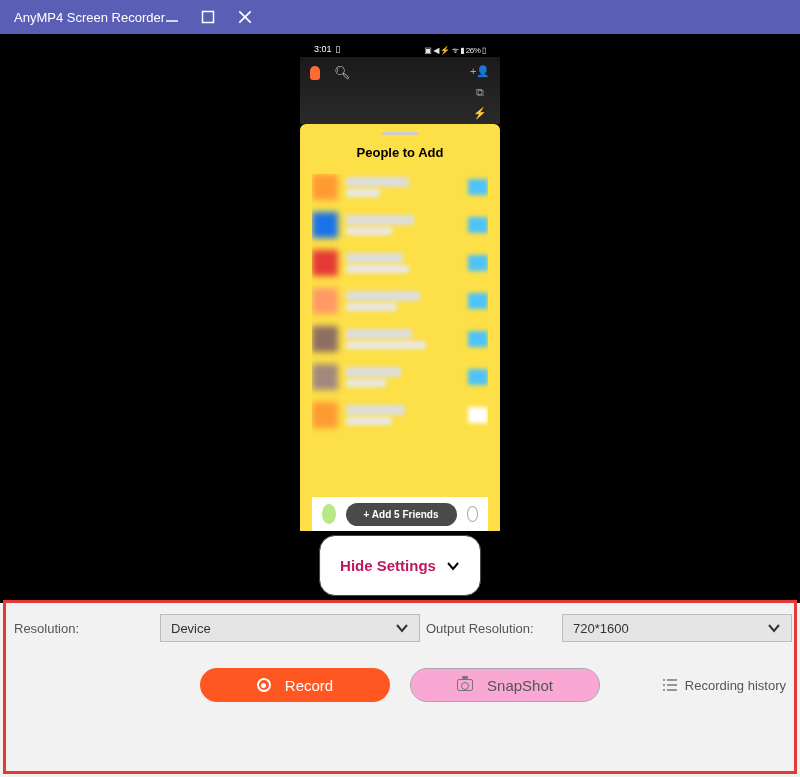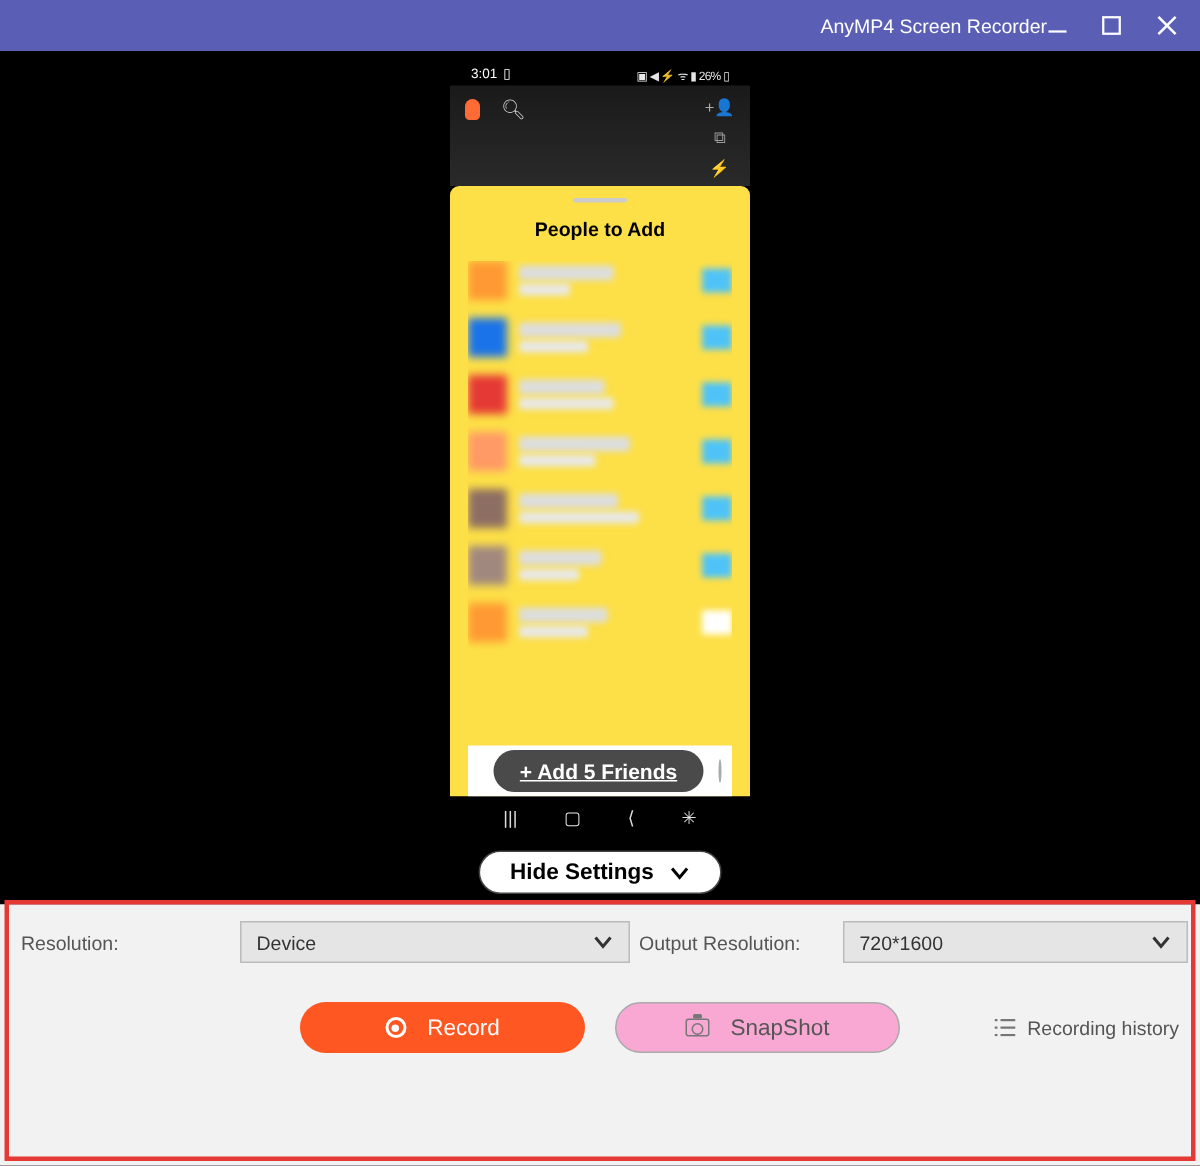--- a/index.html
+++ b/index.html
@@ -1,19 +1,19 @@
 <!DOCTYPE html>
 <html><head>
 <meta charset="utf-8">
 <style>
 * { margin: 0; padding: 0; box-sizing: border-box; font-family: -apple-system, BlinkMacSystemFont, "Segoe UI", Arial, sans-serif; }
 body { width: 800px; height: 777px; background: #fff; overflow: hidden; }
 
 
-.titlebar { height: 34px; background: #5a5fb5; display: flex; align-items: center; justify-content: flex-end; padding: 0 14px; color: #fff; }
+.titlebar { height: 34px; background: #5a5fb5; display: flex; align-items: center; justify-content: flex-start; padding: 0 14px; color: #fff; }
 .titlebar-title { font-size: 13px; font-weight: 400; }
 .titlebar-controls { display: flex; gap: 22px; align-items: center; }
 .titlebar-controls svg { width: 14px; height: 14px; cursor: pointer; }
 
 
 .preview { background: #000; height: 569px; display: flex; flex-direction: column; align-items: center; position: relative; }
 .phone { width: 200px; height: 518px; background: #000; margin-top: 7px; display: flex; flex-direction: column; }
 .phone-status { height: 16px; background: #000; color: #fff; font-size: 9px; display: flex; align-items: center; justify-content: space-between; padding: 0 14px; }
 .phone-status-left { display: flex; gap: 4px; align-items: center; }
 .phone-status-right { font-size: 8px; letter-spacing: -0.5px; opacity: 0.9; }
@@ -67,28 +67,28 @@
 .friend-row:nth-child(6) .friend-text-line2 { width: 35%; }
 .friend-row:nth-child(6) .friend-badge { background: #4fc3f7; }
 
 .friend-row:nth-child(7) .friend-avatar { background: #ff9933; }
 .friend-row:nth-child(7) .friend-text-line1 { width: 52%; }
 .friend-row:nth-child(7) .friend-text-line2 { width: 40%; }
 .friend-row:nth-child(7) .friend-badge { background: #fff; }
 
 .phone-bottom-bar { height: 34px; background: #fff; display: flex; align-items: center; justify-content: center; gap: 10px; padding: 0 10px; }
 .avatar-circle { width: 20px; height: 20px; border-radius: 50%; background: #b8e986; }
-.add-friends-btn { flex: 0 0 auto; background: #4a4a4a; color: #fff; font-size: 14px; font-weight: 600; padding: 6px 18px; border-radius: 14px; border: none; text-decoration: underline; }
+.add-friends-btn { flex: 0 0 auto; background: #4a4a4a; color: #fff; font-size: 10px; font-weight: 600; padding: 6px 18px; border-radius: 14px; border: none; }
 .circle-outline { width: 16px; height: 16px; border: 1.5px solid #aaa; border-radius: 50%; }
 
 .phone-nav { height: 28px; background: #000; display: flex; align-items: center; justify-content: space-around; padding: 0 20px; }
 .phone-nav span { color: #ddd; font-size: 12px; }
 
 
-.hide-settings { position: absolute; bottom: 7px; left: 50%; transform: translateX(-50%); background: #fff; border: 1px solid #444; border-radius: 16px; padding: 5px 20px; font-size: 15px; font-weight: 600; color: #000000; display: flex; align-items: center; gap: 10px; cursor: pointer; }
+.hide-settings { position: absolute; bottom: 7px; left: 50%; transform: translateX(-50%); background: #fff; border: 1px solid #444; border-radius: 16px; padding: 21px 20px; font-size: 15px; font-weight: 600; color: #be185d; display: flex; align-items: center; gap: 10px; cursor: pointer; }
 .hide-settings svg { width: 14px; height: 14px; }
 
 
 .settings { height: 174px; background: #f2f2f2; padding: 11px 14px; position: relative; }
 .red-border { position: absolute; inset: -3px 3px 3px 3px; border: 3px solid #e53935; pointer-events: none; }
 .settings-rows { display: grid; grid-template-columns: 140px 260px 130px 230px; column-gap: 6px; row-gap: 14px; align-items: center; }
 .settings-rows.row2 { grid-template-columns: 140px 260px; margin-top: 14px; }
 .settings-label { font-size: 13px; color: #555; }
 .dropdown { height: 28px; background: #e5e5e5; border: 1px solid #bbb; display: flex; align-items: center; justify-content: space-between; padding: 0 10px; font-size: 13px; color: #333; cursor: pointer; }
 .dropdown svg { width: 14px; height: 14px; }

